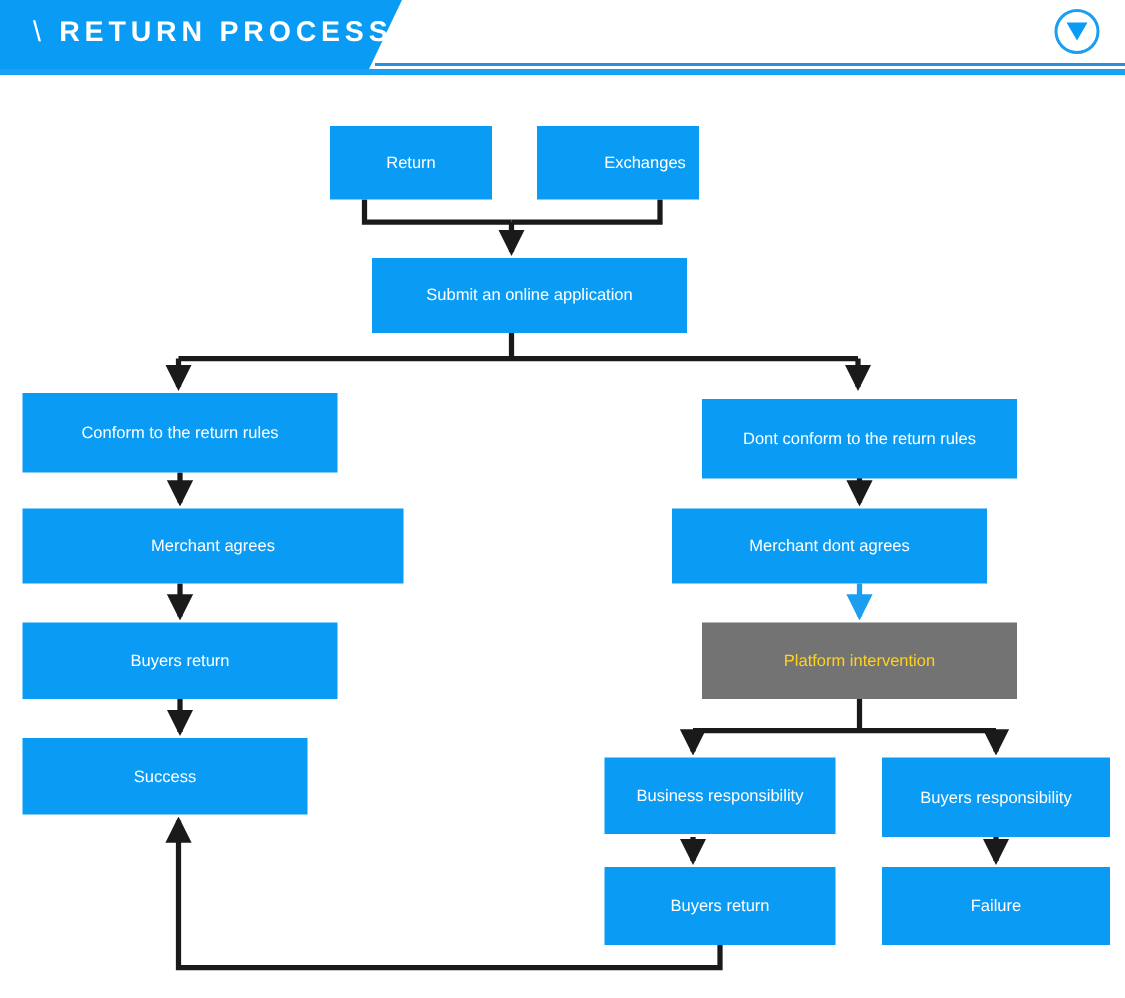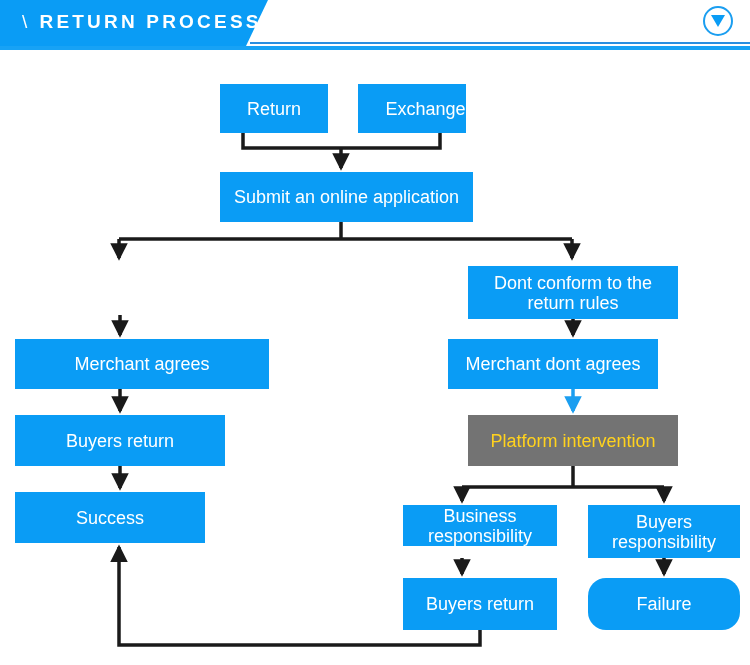--- a/index.html
+++ b/index.html
@@ -85,22 +85,22 @@
   }
 
   .node {
     position: absolute;
     box-sizing: border-box;
     background: #0a9cf5;
     color: #ffffff;
     display: flex;
     align-items: center;
     justify-content: center;
-    text-align: center;
-    font-size: 18px;
+    text-align: right;
+    font-size: 11px;
     line-height: 20px;
     padding: 2px 4px;
   }
   .node.orange {
     background: #737373;
     color: #ffd21e;
   }
 </style>
 </head>
 <body>
@@ -162,24 +162,27 @@
   </svg>
 
   <div class="node" style="left:220px; top:84px; width:108px; height:49px;">
     <span>Return</span>
   </div>
 
   <div class="node" style="left:358px; top:84px; width:108px; height:49px;padding-left:40px;">
     <span>Exchanges</span>
   </div>
 
-  <div class="node" style="left:220px; top:172px; width:253px; height:50px;">
+  <div class="node" style="left:248px; top:172px; width:210px; height:50px;">
     <span>Submit an online application</span>
   </div>
 
+  <div class="node" style="left:15px; top:262px; width:210px; height:53px;">
+    <span>Conform to the return rules</span>
+  </div>
 
   <div class="node" style="left:15px; top:339px; width:254px; height:50px;">
     <span>Merchant agrees</span>
   </div>
 
   <div class="node" style="left:15px; top:415px; width:210px; height:51px;">
     <span>Buyers return</span>
   </div>
 
   <div class="node" style="left:15px; top:492px; width:190px; height:51px;">
@@ -191,28 +194,28 @@
   </div>
 
   <div class="node" style="left:448px; top:339px; width:210px; height:50px;">
     <span>Merchant dont agrees</span>
   </div>
 
   <div class="node orange" style="left:468px; top:415px; width:210px; height:51px;">
     <span>Platform intervention</span>
   </div>
 
-  <div class="node" style="left:403px; top:505px; width:154px; height:41px;">
+  <div class="node" style="left:403px; top:505px; width:154px; height:51px;">
     <span>Business responsibility</span>
   </div>
 
   <div class="node" style="left:588px; top:505px; width:152px; height:53px;">
     <span>Buyers responsibility</span>
   </div>
 
   <div class="node" style="left:403px; top:578px; width:154px; height:52px;">
     <span>Buyers return</span>
   </div>
 
-  <div class="node" style="left:588px; top:578px; width:152px; height:52px;border-radius:18px;">
+  <div class="node" style="left:588px; top:578px; width:152px; height:52px;">
     <span>Failure</span>
   </div>
 </div>
 
 </body></html>

